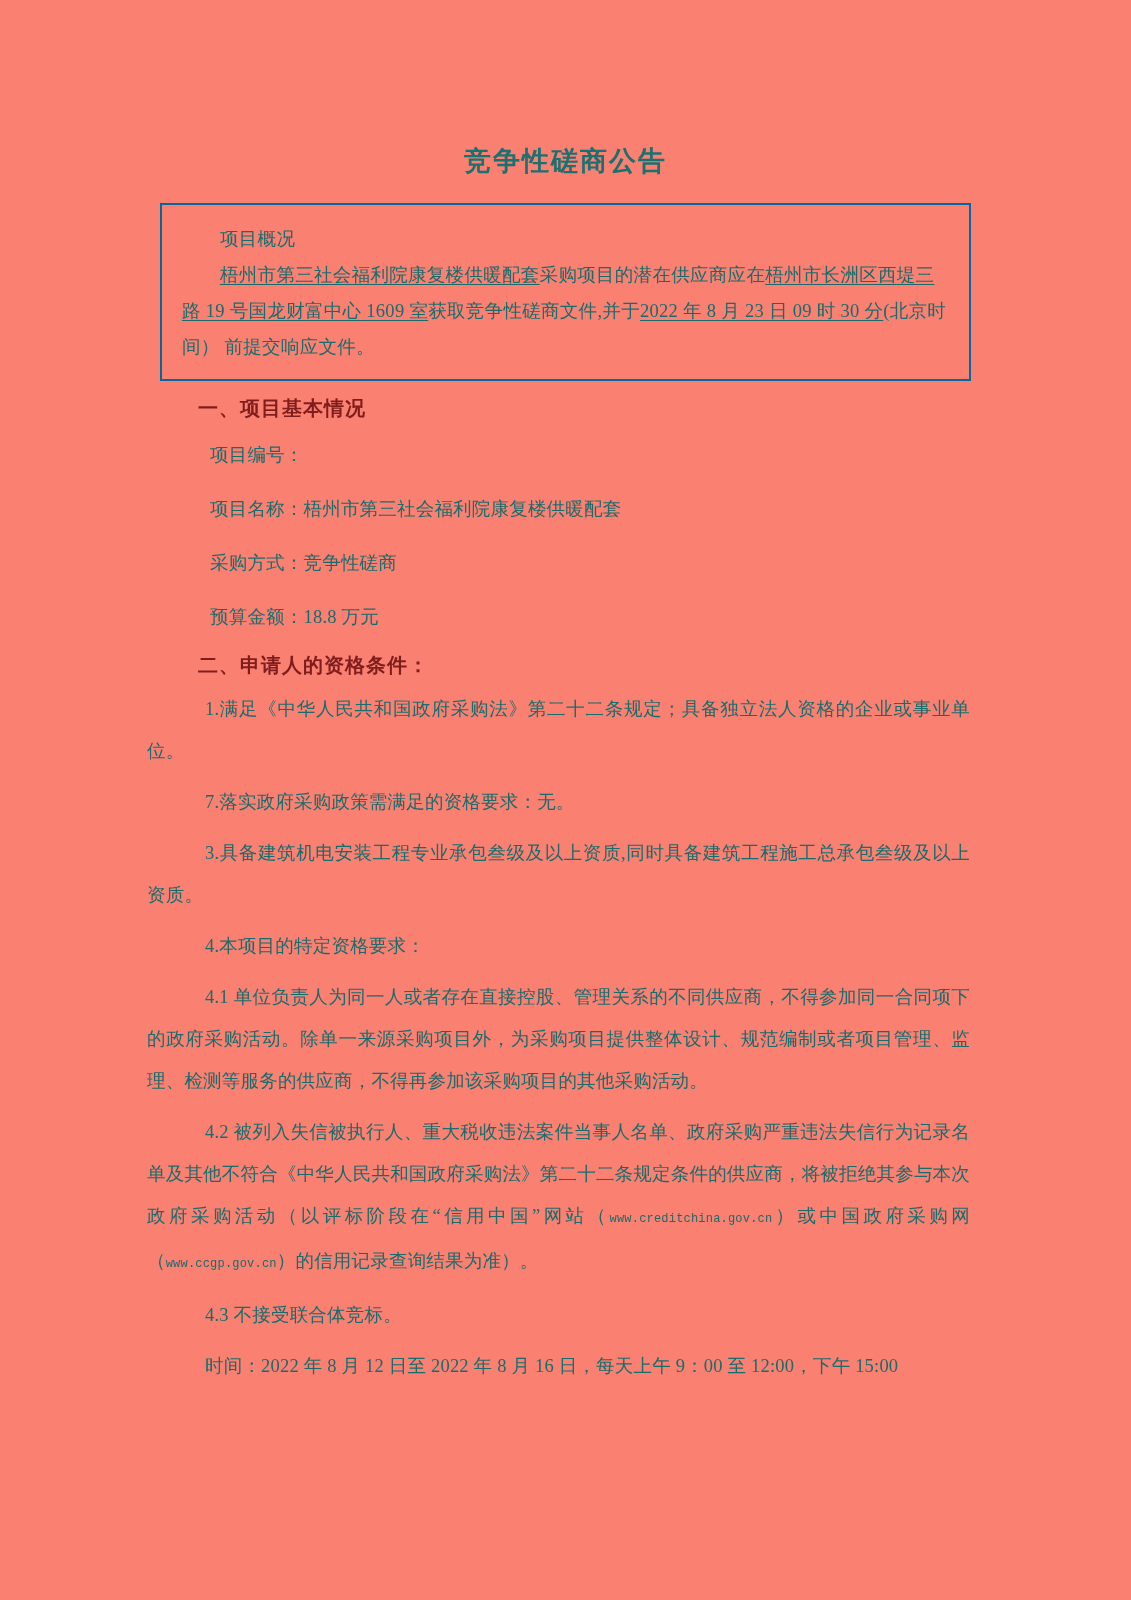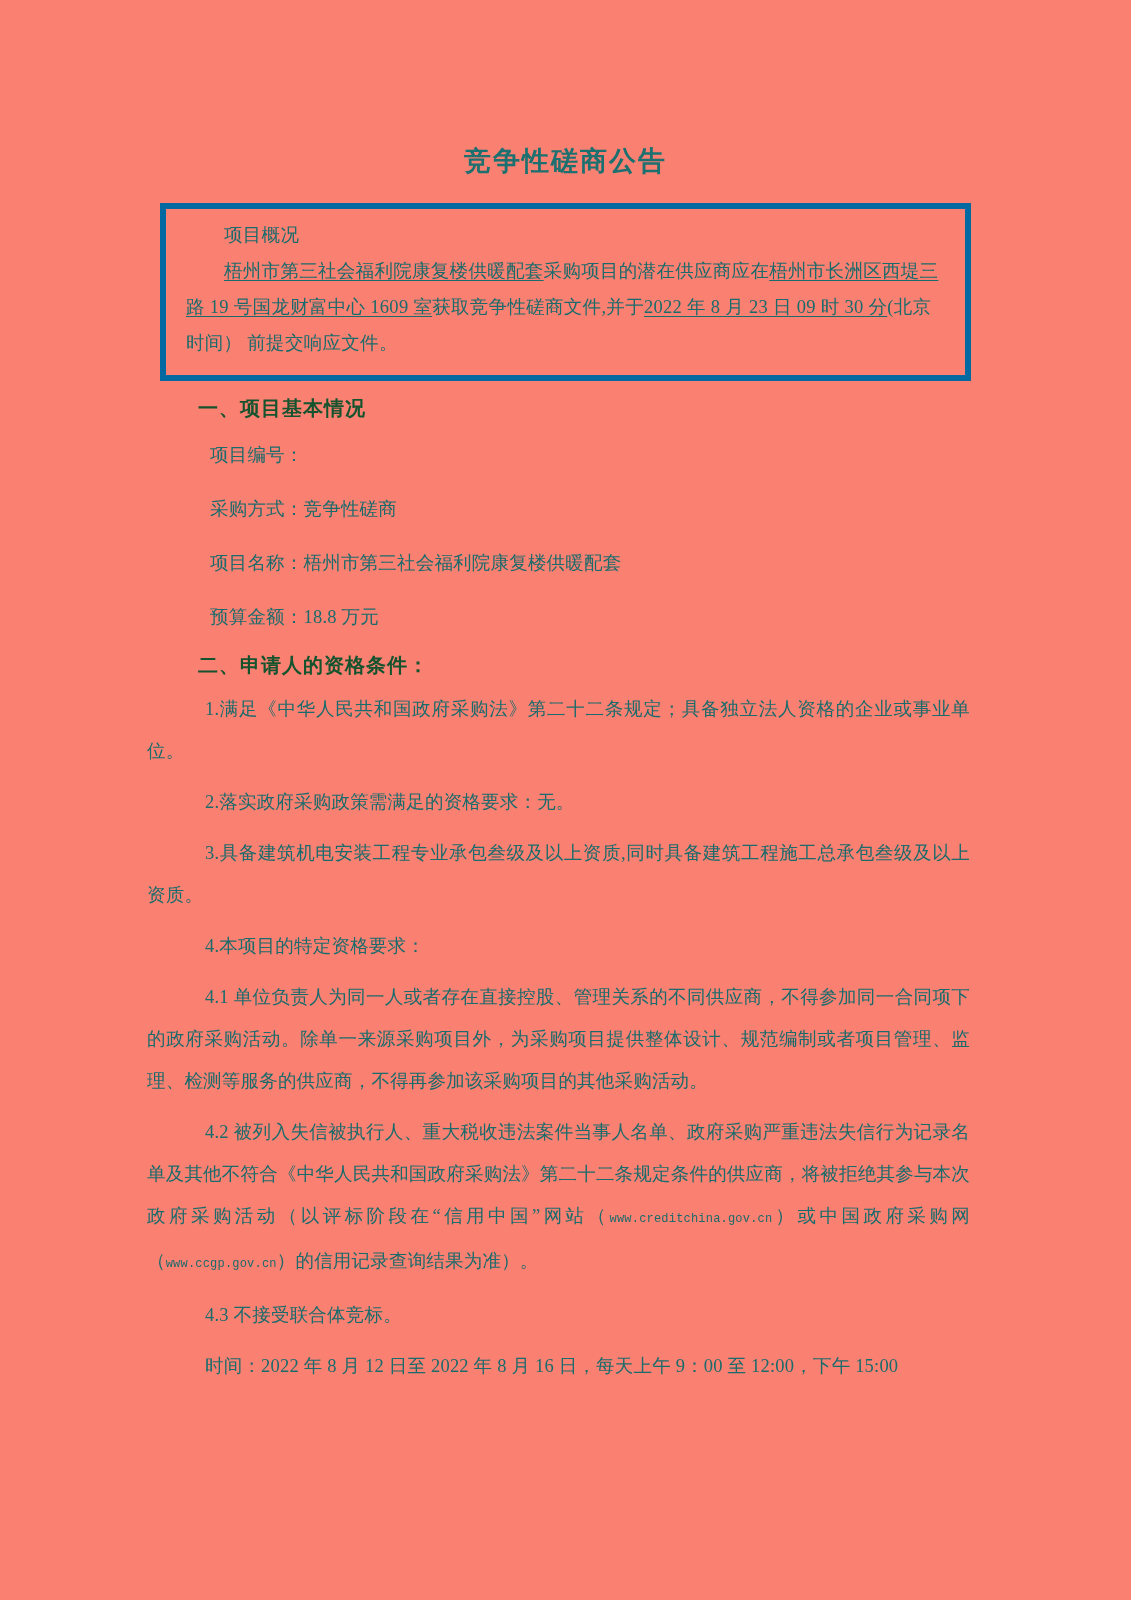--- a/index.html
+++ b/index.html
@@ -26,41 +26,41 @@
     font-family: "Liberation Sans", sans-serif;
     font-weight: bold;
     font-size: 27px;
     letter-spacing: 2px;
     color: #1d7070;
     margin: 0;
     padding-top: 143px;
   }
   .overview-box {
     margin: 24px 160px 8px 160px;
-    border: 6px solid #0369a1;
-    padding: 8px 20px 14px 20px;
+    border: 2px solid #0369a1;
+    padding: 16px 20px 14px 20px;
     box-sizing: border-box;
   }
   .overview-box p {
     margin: 0;
     font-size: 18.5px;
     line-height: 36px;
     text-indent: 38px;
     color: #1a6b6b;
     letter-spacing: 0.3px;
   }
   .u {
     text-decoration: underline;
     text-underline-offset: 3px;
   }
   .section-head {
     font-family: "Liberation Sans", sans-serif;
     font-weight: bold;
     font-size: 20px;
-    color: #14532d;
+    color: #7f1d1d;
     margin: 14px 0 4px 0;
     padding-left: 198px;
     letter-spacing: 1px;
   }
   .body-line {
     font-size: 18.5px;
     line-height: 42px;
     color: #1a6b6b;
     margin: 12px;
     padding: 0 152px 0 198px;
@@ -90,27 +90,27 @@
 
   <h1 class="doc-title">竞争性磋商公告</h1>
 
   <div class="overview-box">
     <p>项目概况</p>
     <p><span class="u">梧州市第三社会福利院康复楼供暖配套</span><span>采购项目的潜在供应商应在</span><span class="u">梧州市长洲区西堤三路 19 号国龙财富中心 1609 室</span><span>获取竞争性磋商文件,并于</span><span class="u">2022 年 8 月 23 日 09 时 30 分</span><span>(北京时间） 前提交响应文件。</span></p>
   </div>
 
   <div class="section-head">一、项目基本情况</div>
   <p class="body-line">项目编号：</p>
+  <p class="body-line">项目名称：梧州市第三社会福利院康复楼供暖配套</p>
   <p class="body-line">采购方式：竞争性磋商</p>
-  <p class="body-line">项目名称：梧州市第三社会福利院康复楼供暖配套</p>
   <p class="body-line">预算金额：18.8 万元</p>
 
   <div class="section-head">二、申请人的资格条件：</div>
   <p class="body-para">1.满足《中华人民共和国政府采购法》第二十二条规定；具备独立法人资格的企业或事业单位。</p>
-  <p class="body-para">2.落实政府采购政策需满足的资格要求：无。</p>
+  <p class="body-para">7.落实政府采购政策需满足的资格要求：无。</p>
   <p class="body-para">3.具备建筑机电安装工程专业承包叁级及以上资质,同时具备建筑工程施工总承包叁级及以上资质。</p>
   <p class="body-para">4.本项目的特定资格要求：</p>
   <p class="body-para">4.1 单位负责人为同一人或者存在直接控股、管理关系的不同供应商，不得参加同一合同项下的政府采购活动。除单一来源采购项目外，为采购项目提供整体设计、规范编制或者项目管理、监理、检测等服务的供应商，不得再参加该采购项目的其他采购活动。</p>
   <p class="body-para"><span>4.2 被列入失信被执行人、重大税收违法案件当事人名单、政府采购严重违法失信行为记录名单及其他不符合《中华人民共和国政府采购法》第二十二条规定条件的供应商，将被拒绝其参与本次政府采购活动（以评标阶段在“信用中国”网站（</span><span class="mono nowrap">www.creditchina.gov.cn</span><span>）或中国政府采购网（</span><span class="mono nowrap">www.ccgp.gov.cn</span><span>）的信用记录查询结果为准）。</span></p>
   <p class="body-para">4.3 不接受联合体竞标。</p>
 
   <p class="body-para">时间：2022 年 8 月 12 日至 2022 年 8 月 16 日，每天上午 9：00 至 12:00，下午 15:00</p>
 
 </div>
 

